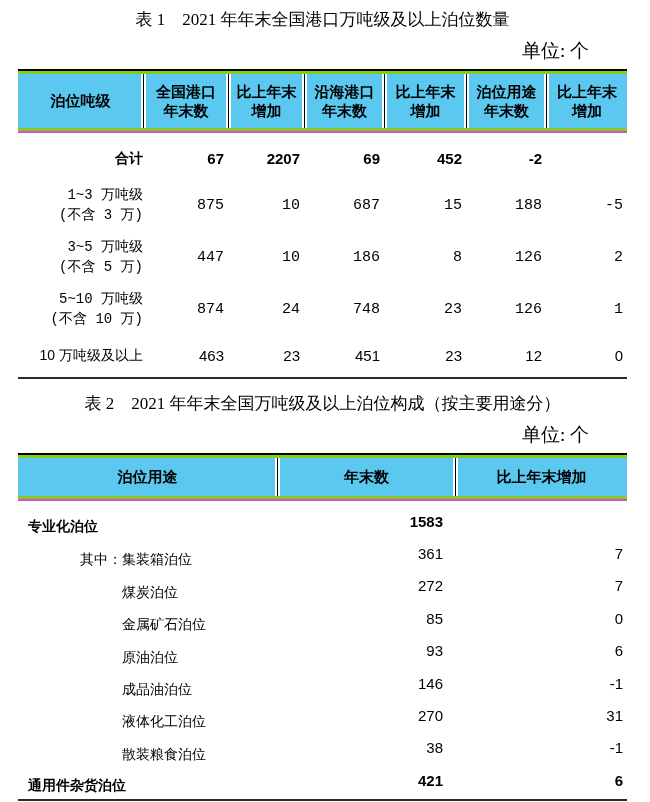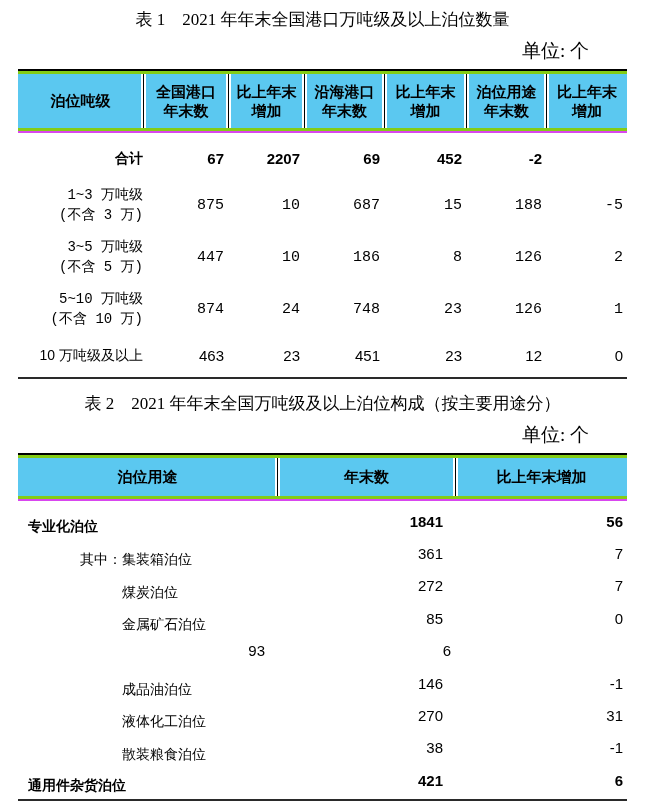--- a/index.html
+++ b/index.html
@@ -138,39 +138,39 @@
   <div class="unit">单位: 个</div>
   <div class="tbl t2" id="t2">
       <div class="hdr g2">
         <div class="hcell">泊位用途</div>
         <div class="hcell">年末数</div>
         <div class="hcell">比上年末增加</div>
       </div>
       <div class="tbody">
         <div class="row g2">
           <div class="lcell ind0 b">专业化泊位</div>
-          <div class="num nr2 b">1841</div>
-          <div class="num b">56</div>
+          <div class="num nr2 b">1583</div>
         </div>
         <div class="row g2">
           <div class="lcell ind1">其中：集装箱泊位</div>
           <div class="num nr2">361</div>
           <div class="num">7</div>
         </div>
         <div class="row g2">
           <div class="lcell ind2">煤炭泊位</div>
           <div class="num nr2">272</div>
           <div class="num">7</div>
         </div>
         <div class="row g2">
           <div class="lcell ind2">金属矿石泊位</div>
           <div class="num nr2">85</div>
           <div class="num">0</div>
         </div>
         <div class="row g2">
+          <div class="lcell ind2">原油泊位</div>
           <div class="num nr2">93</div>
           <div class="num">6</div>
         </div>
         <div class="row g2">
           <div class="lcell ind2">成品油泊位</div>
           <div class="num nr2">146</div>
           <div class="num">-1</div>
         </div>
         <div class="row g2">
           <div class="lcell ind2">液体化工泊位</div>

